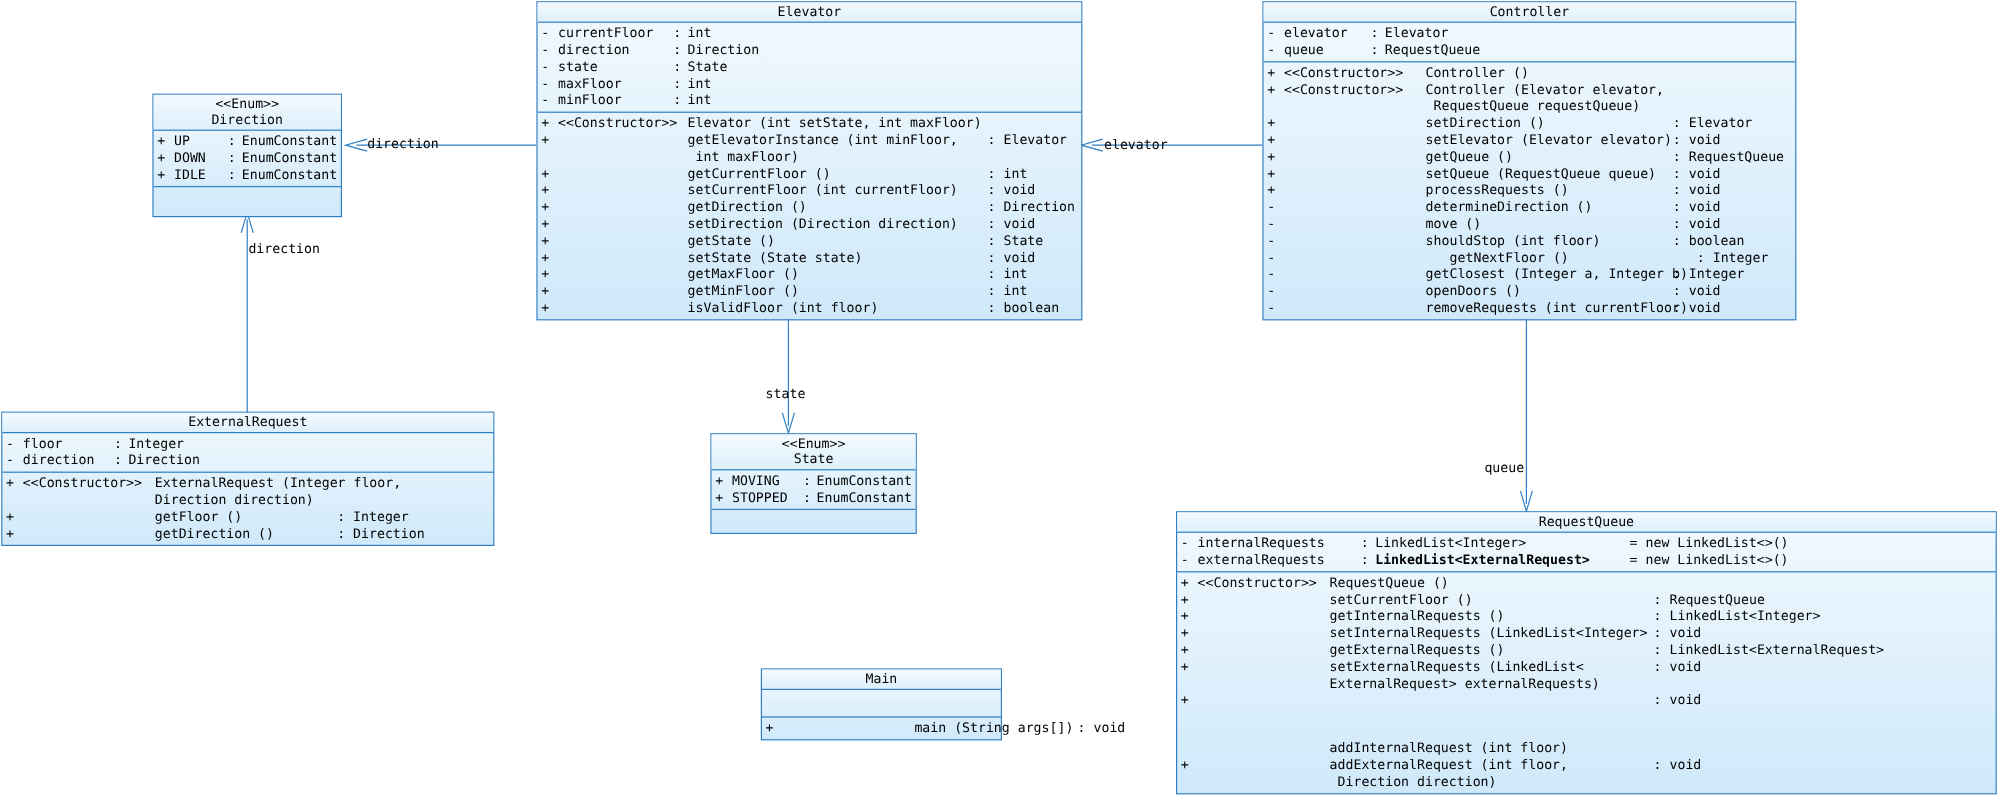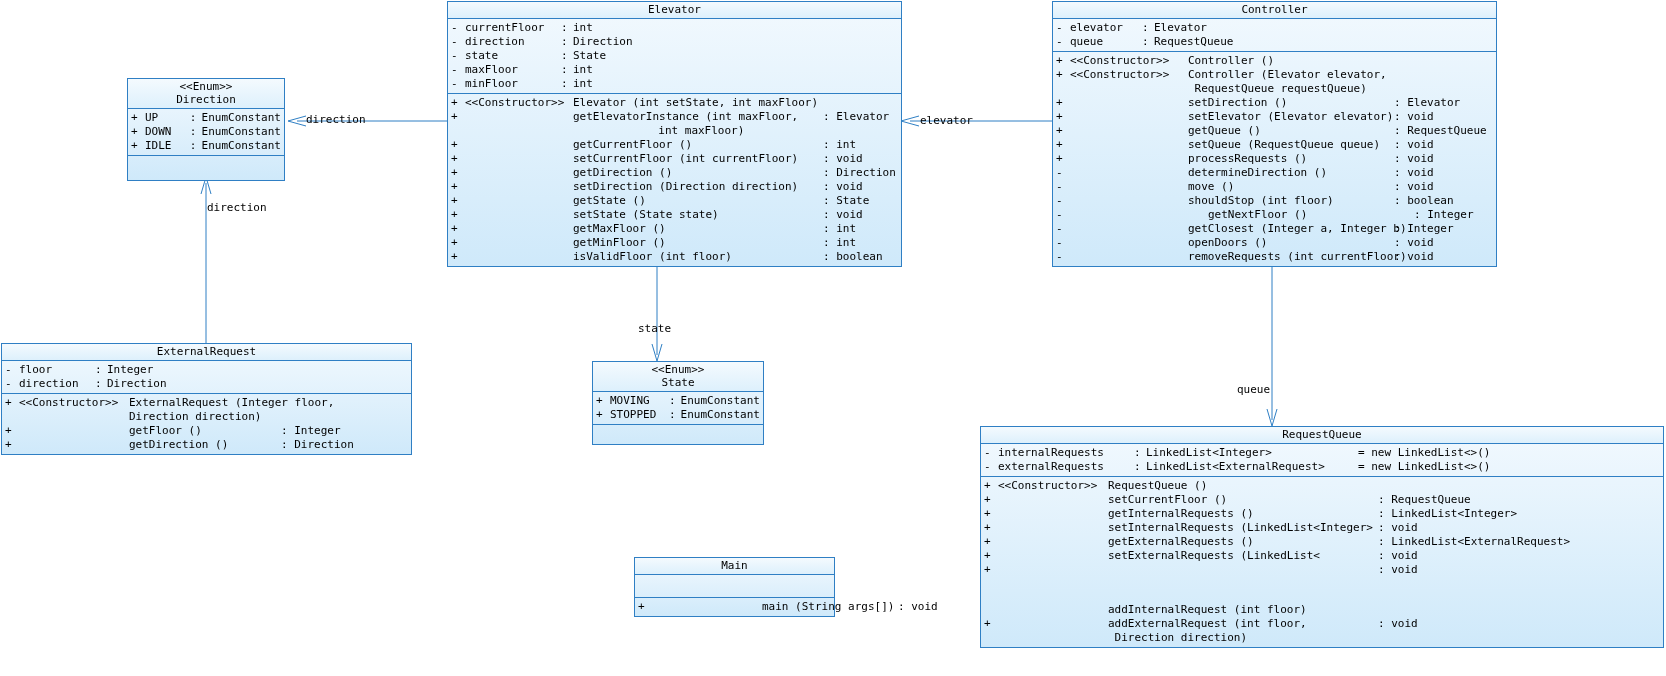--- a/index.html
+++ b/index.html
@@ -120,22 +120,22 @@
     <div class="hdr"><span>Elevator</span></div>
     <div class="sect" id="ev-fields">
         <div class="frow"><span class="vis">-</span><span style="display: inline-block; width: 96px;">currentFloor</span><span style="display: inline-block; width: 12px;">:</span><span style="display: inline-block;">int</span></div>
         <div class="frow"><span class="vis">-</span><span style="display: inline-block; width: 96px;">direction</span><span style="display: inline-block; width: 12px;">:</span><span style="display: inline-block;">Direction</span></div>
         <div class="frow"><span class="vis">-</span><span style="display: inline-block; width: 96px;">state</span><span style="display: inline-block; width: 12px;">:</span><span style="display: inline-block;">State</span></div>
         <div class="frow"><span class="vis">-</span><span style="display: inline-block; width: 96px;">maxFloor</span><span style="display: inline-block; width: 12px;">:</span><span style="display: inline-block;">int</span></div>
         <div class="frow"><span class="vis">-</span><span style="display: inline-block; width: 96px;">minFloor</span><span style="display: inline-block; width: 12px;">:</span><span style="display: inline-block;">int</span></div>
       </div>
     <div class="sect" id="ev-methods">
         <div class="row"><span class="vis">+</span><span class="stereo" style="flex: 0 0 108px; width: 108px;">&lt;&lt;Constructor&gt;&gt;</span><span style="flex: 0 0 250px; width: 250px; white-space: pre;">Elevator (int setState, int maxFloor)</span><span style="white-space: pre;"></span></div>
-        <div class="row"><span class="vis">+</span><span class="stereo" style="flex: 0 0 108px; width: 108px;"></span><span style="flex: 0 0 250px; width: 250px; white-space: pre;">getElevatorInstance (int maxFloor,</span><span style="white-space: pre;">: Elevator</span></div>
-        <div class="row cont"><span class="vis"></span><span class="stereo" style="flex: 0 0 108px; width: 108px;"></span><span style="flex: 0 0 250px; width: 250px; white-space: pre; text-align: center;"> int maxFloor)</span><span style="white-space: pre;"></span></div>
+        <div class="row"><span class="vis">+</span><span class="stereo" style="flex: 0 0 108px; width: 108px;"></span><span style="flex: 0 0 250px; width: 250px; white-space: pre;">getElevatorInstance (int minFloor,</span><span style="white-space: pre;">: Elevator</span></div>
+        <div class="row cont"><span class="vis"></span><span class="stereo" style="flex: 0 0 108px; width: 108px;"></span><span style="flex: 0 0 250px; width: 250px; white-space: pre;"> int maxFloor)</span><span style="white-space: pre;"></span></div>
         <div class="row"><span class="vis">+</span><span class="stereo" style="flex: 0 0 108px; width: 108px;"></span><span style="flex: 0 0 250px; width: 250px; white-space: pre;">getCurrentFloor ()</span><span style="white-space: pre;">: int</span></div>
         <div class="row"><span class="vis">+</span><span class="stereo" style="flex: 0 0 108px; width: 108px;"></span><span style="flex: 0 0 250px; width: 250px; white-space: pre;">setCurrentFloor (int currentFloor)</span><span style="white-space: pre;">: void</span></div>
         <div class="row"><span class="vis">+</span><span class="stereo" style="flex: 0 0 108px; width: 108px;"></span><span style="flex: 0 0 250px; width: 250px; white-space: pre;">getDirection ()</span><span style="white-space: pre;">: Direction</span></div>
         <div class="row"><span class="vis">+</span><span class="stereo" style="flex: 0 0 108px; width: 108px;"></span><span style="flex: 0 0 250px; width: 250px; white-space: pre;">setDirection (Direction direction)</span><span style="white-space: pre;">: void</span></div>
         <div class="row"><span class="vis">+</span><span class="stereo" style="flex: 0 0 108px; width: 108px;"></span><span style="flex: 0 0 250px; width: 250px; white-space: pre;">getState ()</span><span style="white-space: pre;">: State</span></div>
         <div class="row"><span class="vis">+</span><span class="stereo" style="flex: 0 0 108px; width: 108px;"></span><span style="flex: 0 0 250px; width: 250px; white-space: pre;">setState (State state)</span><span style="white-space: pre;">: void</span></div>
         <div class="row"><span class="vis">+</span><span class="stereo" style="flex: 0 0 108px; width: 108px;"></span><span style="flex: 0 0 250px; width: 250px; white-space: pre;">getMaxFloor ()</span><span style="white-space: pre;">: int</span></div>
         <div class="row"><span class="vis">+</span><span class="stereo" style="flex: 0 0 108px; width: 108px;"></span><span style="flex: 0 0 250px; width: 250px; white-space: pre;">getMinFloor ()</span><span style="white-space: pre;">: int</span></div>
         <div class="row"><span class="vis">+</span><span class="stereo" style="flex: 0 0 108px; width: 108px;"></span><span style="flex: 0 0 250px; width: 250px; white-space: pre;">isValidFloor (int floor)</span><span style="white-space: pre;">: boolean</span></div>
       </div>
@@ -177,29 +177,30 @@
         <div class="row cont"><span class="vis"></span><span class="stereo" style="flex: 0 0 110px; width: 110px;"></span><span style="flex: 0 0 152px; width: 152px; white-space: pre;">Direction direction)</span><span style="white-space: pre;"></span></div>
         <div class="row"><span class="vis">+</span><span class="stereo" style="flex: 0 0 110px; width: 110px;"></span><span style="flex: 0 0 152px; width: 152px; white-space: pre;">getFloor ()</span><span style="white-space: pre;">: Integer</span></div>
         <div class="row"><span class="vis">+</span><span class="stereo" style="flex: 0 0 110px; width: 110px;"></span><span style="flex: 0 0 152px; width: 152px; white-space: pre;">getDirection ()</span><span style="white-space: pre;">: Direction</span></div>
       </div>
   </div>
 
   <div class="uml" id="cls-queue" style="left:980px;top:426px;width:684px;">
     <div class="hdr"><span>RequestQueue</span></div>
     <div class="sect" id="rq-fields">
         <div class="frow"><span class="vis">-</span><span style="display: inline-block; width: 136px;">internalRequests</span><span style="display: inline-block; width: 12px;">:</span><span style="display: inline-block; width: 212px;">LinkedList&lt;Integer&gt;</span><span>= new LinkedList&lt;&gt;()</span></div>
-        <div class="frow"><span class="vis">-</span><span style="display: inline-block; width: 136px;">externalRequests</span><span style="display: inline-block; width: 12px;">:</span><span style="display: inline-block; width: 212px;">LinkedList&lt;ExternalRequest&gt;</span><span>= new LinkedList&lt;&gt;()</span></div>
+        <div class="frow"><span class="vis">-</span><span style="display: inline-block; width: 136px;">externalRequests</span><span style="display: inline-block; width: 12px;">:</span><span style="display: inline-block; width: 212px; font-weight: bold;">LinkedList&lt;ExternalRequest&gt;</span><span>= new LinkedList&lt;&gt;()</span></div>
       </div>
     <div class="sect" id="rq-methods">
         <div class="row"><span class="vis">+</span><span class="stereo" style="flex: 0 0 110px; width: 110px;">&lt;&lt;Constructor&gt;&gt;</span><span style="flex: 0 0 270px; width: 270px; white-space: pre;">RequestQueue ()</span><span style="white-space: pre;"></span></div>
         <div class="row"><span class="vis">+</span><span class="stereo" style="flex: 0 0 110px; width: 110px;"></span><span style="flex: 0 0 270px; width: 270px; white-space: pre;">setCurrentFloor ()</span><span style="white-space: pre;">: RequestQueue</span></div>
         <div class="row"><span class="vis">+</span><span class="stereo" style="flex: 0 0 110px; width: 110px;"></span><span style="flex: 0 0 270px; width: 270px; white-space: pre;">getInternalRequests ()</span><span style="white-space: pre;">: LinkedList&lt;Integer&gt;</span></div>
         <div class="row"><span class="vis">+</span><span class="stereo" style="flex: 0 0 110px; width: 110px;"></span><span style="flex: 0 0 270px; width: 270px; white-space: pre;">setInternalRequests (LinkedList&lt;Integer&gt;</span><span style="white-space: pre;">: void</span></div>
         <div class="row"><span class="vis">+</span><span class="stereo" style="flex: 0 0 110px; width: 110px;"></span><span style="flex: 0 0 270px; width: 270px; white-space: pre;">getExternalRequests ()</span><span style="white-space: pre;">: LinkedList&lt;ExternalRequest&gt;</span></div>
         <div class="row"><span class="vis">+</span><span class="stereo" style="flex: 0 0 110px; width: 110px;"></span><span style="flex: 0 0 270px; width: 270px; white-space: pre;">setExternalRequests (LinkedList&lt;</span><span style="white-space: pre;">: void</span></div>
+        <div class="row cont"><span class="vis"></span><span class="stereo" style="flex: 0 0 110px; width: 110px;"></span><span style="flex: 0 0 270px; width: 270px; white-space: pre;">ExternalRequest&gt; externalRequests)</span><span style="white-space: pre;"></span></div>
         <div class="row"><span class="vis">+</span><span class="stereo" style="flex: 0 0 110px; width: 110px;"></span><span style="flex: 0 0 270px; width: 270px; white-space: pre; margin-top: 40px;">addInternalRequest (int floor)</span><span style="white-space: pre;">: void</span></div>
         <div class="row"><span class="vis">+</span><span class="stereo" style="flex: 0 0 110px; width: 110px;"></span><span style="flex: 0 0 270px; width: 270px; white-space: pre;">addExternalRequest (int floor,</span><span style="white-space: pre;">: void</span></div>
         <div class="row cont"><span class="vis"></span><span class="stereo" style="flex: 0 0 110px; width: 110px;"></span><span style="flex: 0 0 270px; width: 270px; white-space: pre;"> Direction direction)</span><span style="white-space: pre;"></span></div>
       </div>
   </div>
 
   <div class="uml" id="cls-main" style="left:634px;top:557px;width:201px;">
     <div class="hdr"><span>Main</span></div>
     <div class="sect empty" style="height:18px"></div>
     <div class="sect" id="mn-methods">

